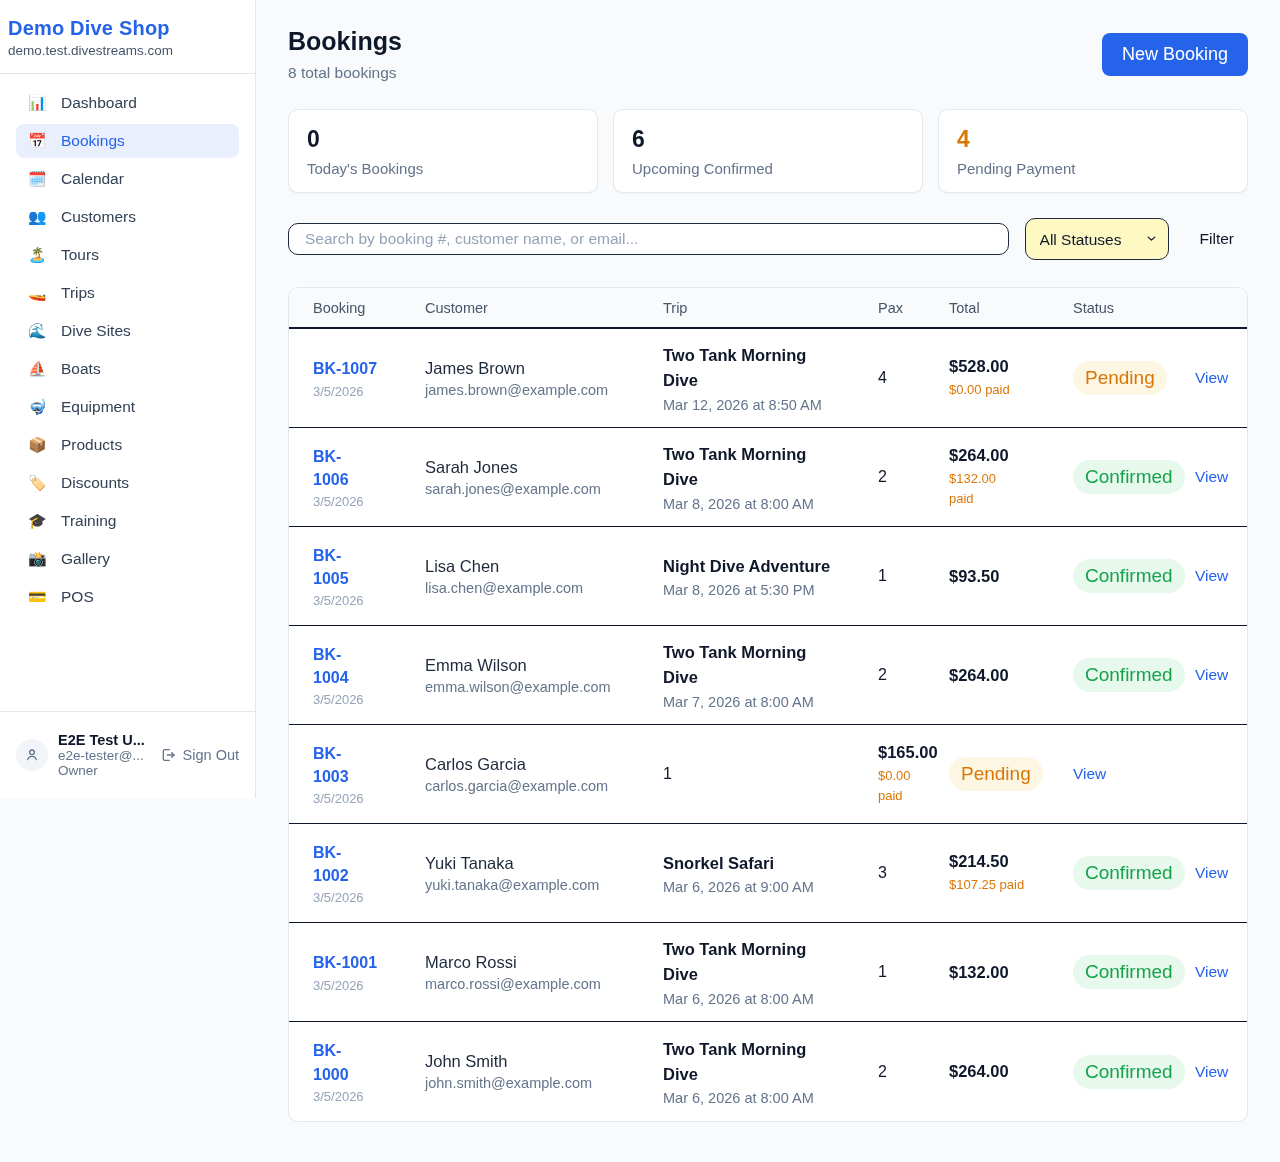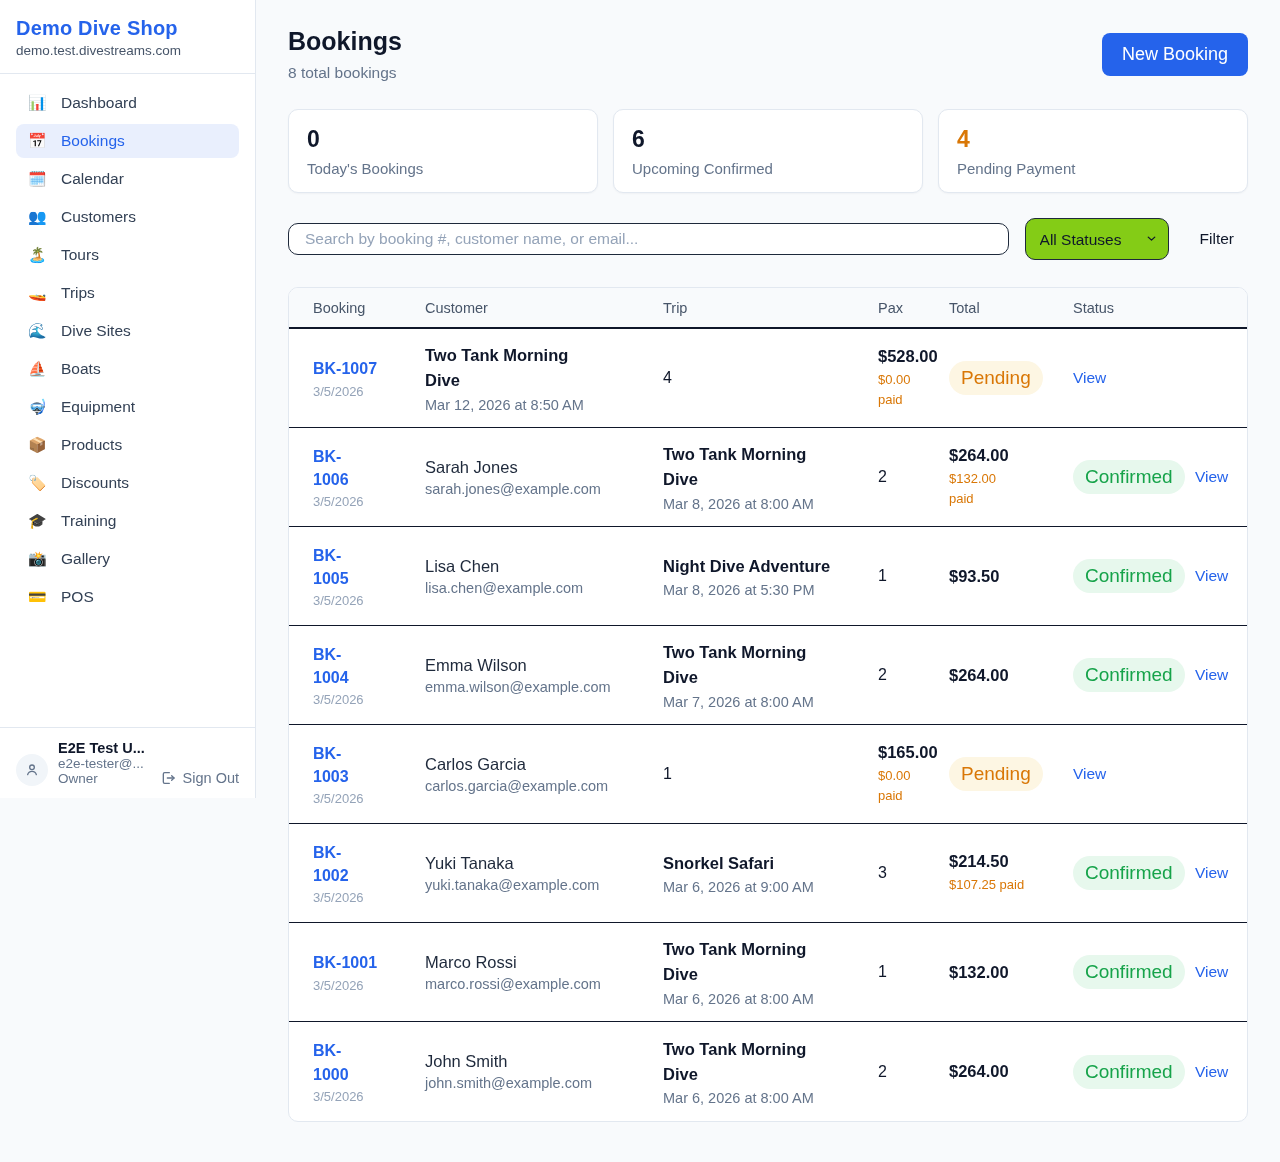--- a/index.html
+++ b/index.html
@@ -12,37 +12,37 @@
   }
 
   
   .sidebar {
     position: absolute; left: 0; top: 0;
     width: 256px; height: 798px;
     background: #ffffff;
     border-right: 1px solid #e2e8f0;
     display: flex; flex-direction: column;
   }
-  .brand { padding: 17px 16px 15px 16px; border-bottom: 1px solid #e2e8f0; }
+  .brand { padding: 17px 16px 15px 8px; border-bottom: 1px solid #e2e8f0; }
   .brand-title { font-size: 20px; font-weight: 700; color: #2563eb; letter-spacing: .2px; }
   .brand-domain { font-size: 13.5px; color: #475569; margin-top: 3px; }
   .nav { padding: 12px 16px 0 16px; flex: 0 0 auto; }
   .nav-item {
     display: flex; align-items: center; gap: 13px;
     padding: 8px 12px; margin-bottom: 4px;
     border-radius: 8px; cursor: pointer;
     font-size: 15.5px; color: #334155;
   }
   .nav-item .nav-icon { width: 20px; text-align: center; font-size: 15px; flex: 0 0 20px; }
   .nav-item.active { background: #e9effd; color: #2563eb; }
   .user-section {
     margin-top: auto;
     border-top: 1px solid #e2e8f0;
-    padding: 12px 16px;
-    display: flex; align-items: flex-end; gap: 10px;
+    padding: 20px 16px;
+    display: flex; align-items: center; gap: 10px;
   }
   .avatar {
     width: 32px; height: 32px; border-radius: 50%;
     background: #f1f5f9; flex: 0 0 32px;
     display: flex; align-items: center; justify-content: center;
   }
   .user-meta { min-width: 0; flex: 1; }
   .user-name { font-size: 14.5px; font-weight: 700; color: #0f172a; white-space: nowrap; }
   .user-email { font-size: 13.5px; color: #64748b; white-space: nowrap; }
   .user-role { font-size: 13.5px; color: #64748b; }
@@ -82,21 +82,21 @@
     border: 1px solid #1e293b; border-radius: 10px;
     padding: 0 16px; font-size: 15.5px; font-family: inherit;
     color: #0f172a; background: #ffffff; outline: none;
   }
   .search-input::placeholder { color: #94a3b8; }
   .select-wrap { position: relative; margin-left: 16px; }
   .status-select {
     appearance: none; -webkit-appearance: none;
     width: 144px; height: 42px;
     border: 1px solid #1e293b; border-radius: 10px;
-    background: #84cc16; font-family: inherit;
+    background: #fef9c3; font-family: inherit;
     font-size: 15.5px; color: #0f172a;
     padding: 0 30px 0 14px; cursor: pointer; outline: none;
   }
   .select-chevron { position: absolute; right: 11px; top: 14px; pointer-events: none; }
   .filter-btn {
     background: none; border: none; font-family: inherit;
     font-size: 15.5px; color: #0f172a; cursor: pointer;
     margin: 0 14px 0 31px; padding: 0;
   }
 
@@ -289,20 +289,24 @@
       <span>Status</span>
       <span></span>
     </div>
     <div>
     <div class="tgrid trow">
       <div class="cell">
         <div class="bk-id">BK-1007</div>
         <div class="bk-date">3/5/2026</div>
       </div>
       <div class="cell">
+        <div class="cust-name">James Brown</div>
+        <div class="cust-email">james.brown@example.com</div>
+      </div>
+      <div class="cell">
         <div class="trip-name">Two Tank Morning
 Dive</div>
         <div class="trip-time">Mar 12, 2026 at 8:50 AM</div>
       </div>
       <div class="cell pax">4</div>
       <div class="cell">
         <div class="total">$528.00</div>
         <div class="paid">$0.00 paid</div>
       </div>
       <div class="cell">

